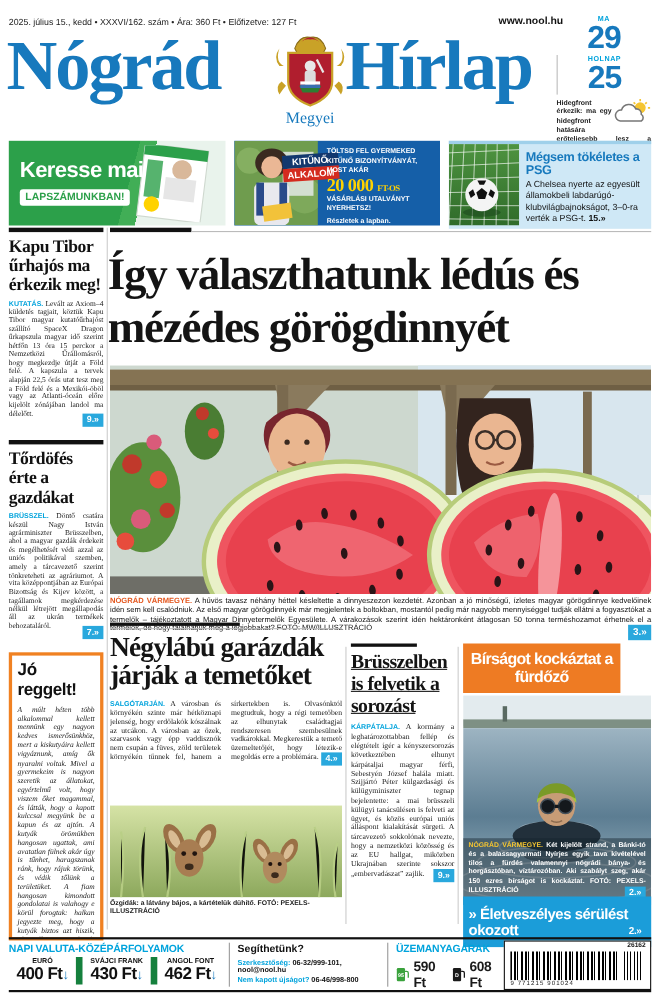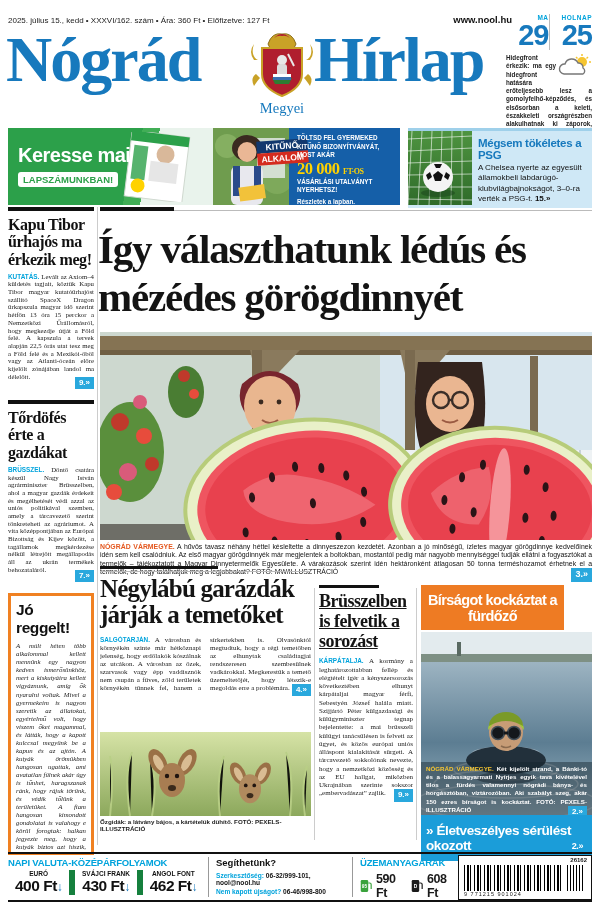--- a/index.html
+++ b/index.html
@@ -13,32 +13,32 @@
   
   .dateline{left:8px;top:16px;font-size:8px;color:#222;}
   .site{left:442px;top:14px;width:70px;text-align:right;font-weight:bold;font-size:9.5px;color:#111;}
   .mast{font-family:"Liberation Serif",serif;font-weight:bold;color:#1779bd;font-size:64px;letter-spacing:-2px;line-height:1;}
   .mast-left{left:6px;top:28px;}
   .mast-right{left:314px;top:28px;}
   .crest{left:248px;top:30px;}
   .crest-caption{left:234px;top:100px;width:96px;text-align:center;color:#1779bd;
                  font-family:"Liberation Serif",serif;font-size:14.5px;}
   .weather{left:506px;top:14px;width:86px;height:112px;}
-  .w-cols{display:flex;text-align:right;}
+  .w-cols{display:flex;text-align:center;flex-direction:column;}
   .w-cell{flex:1;}
   .w-cell+.w-cell{border-left:1px solid #bbb;}
   .w-label{font-size:6.5px;font-weight:bold;color:#00a3dc;letter-spacing:0.5px;}
   .w-temp{font-size:29px;font-weight:bold;color:#1779bd;letter-spacing:-1px;line-height:1;}
   .w-text{margin-top:4px;font-size:6.3px;font-weight:bold;line-height:1.32;color:#222;text-align:justify;}
   .w-icon{float:right;margin:0 0 1px 2px;}
   .w-ref{color:#00a3dc;font-weight:bold;}
 
   
   .ad{top:128px;height:77px;overflow:hidden;}
-  .ad-green{left:8px;width:197px;background:linear-gradient(105deg,#2ca04a 0 55%,#41ae56 55% 62%,#e9f3ec 62% 100%);padding-left:28px;}
+  .ad-green{left:8px;width:197px;background:linear-gradient(105deg,#2ca04a 0 55%,#41ae56 55% 62%,#e9f3ec 62% 100%);}
   .ag-line1{position:absolute;left:10px;top:16px;color:#fff;font-weight:bold;font-size:20px;letter-spacing:-0.5px;}
   .ag-line2{position:absolute;left:10px;top:44px;background:#fff;color:#2ca04a;font-weight:bold;
             font-size:9.5px;padding:2px 5px;border-radius:3px;}
   .ad-voucher{left:213px;width:187px;background:#155fa8;}
   .av-photo{position:absolute;left:0;top:0;width:76px;height:77px;}
   .av-badge{position:absolute;left:44px;top:12px;transform:rotate(-4deg);text-align:center;}
   .av-badge .b1{background:#12386e;color:#fff;font-weight:bold;font-size:8.5px;padding:1px 4px;display:block;}
   .av-badge .b2{background:#d42b1e;color:#fff;font-weight:bold;font-size:8.5px;padding:1px 4px;display:block;}
   .av-text{position:absolute;left:84px;top:6px;width:99px;color:#fff;font-weight:bold;font-size:6.3px;line-height:1.35;}
   .av-amount{color:#ffd200;font-size:16.5px;letter-spacing:-0.5px;line-height:1.1;font-family:Liberation Serif, serif;}

